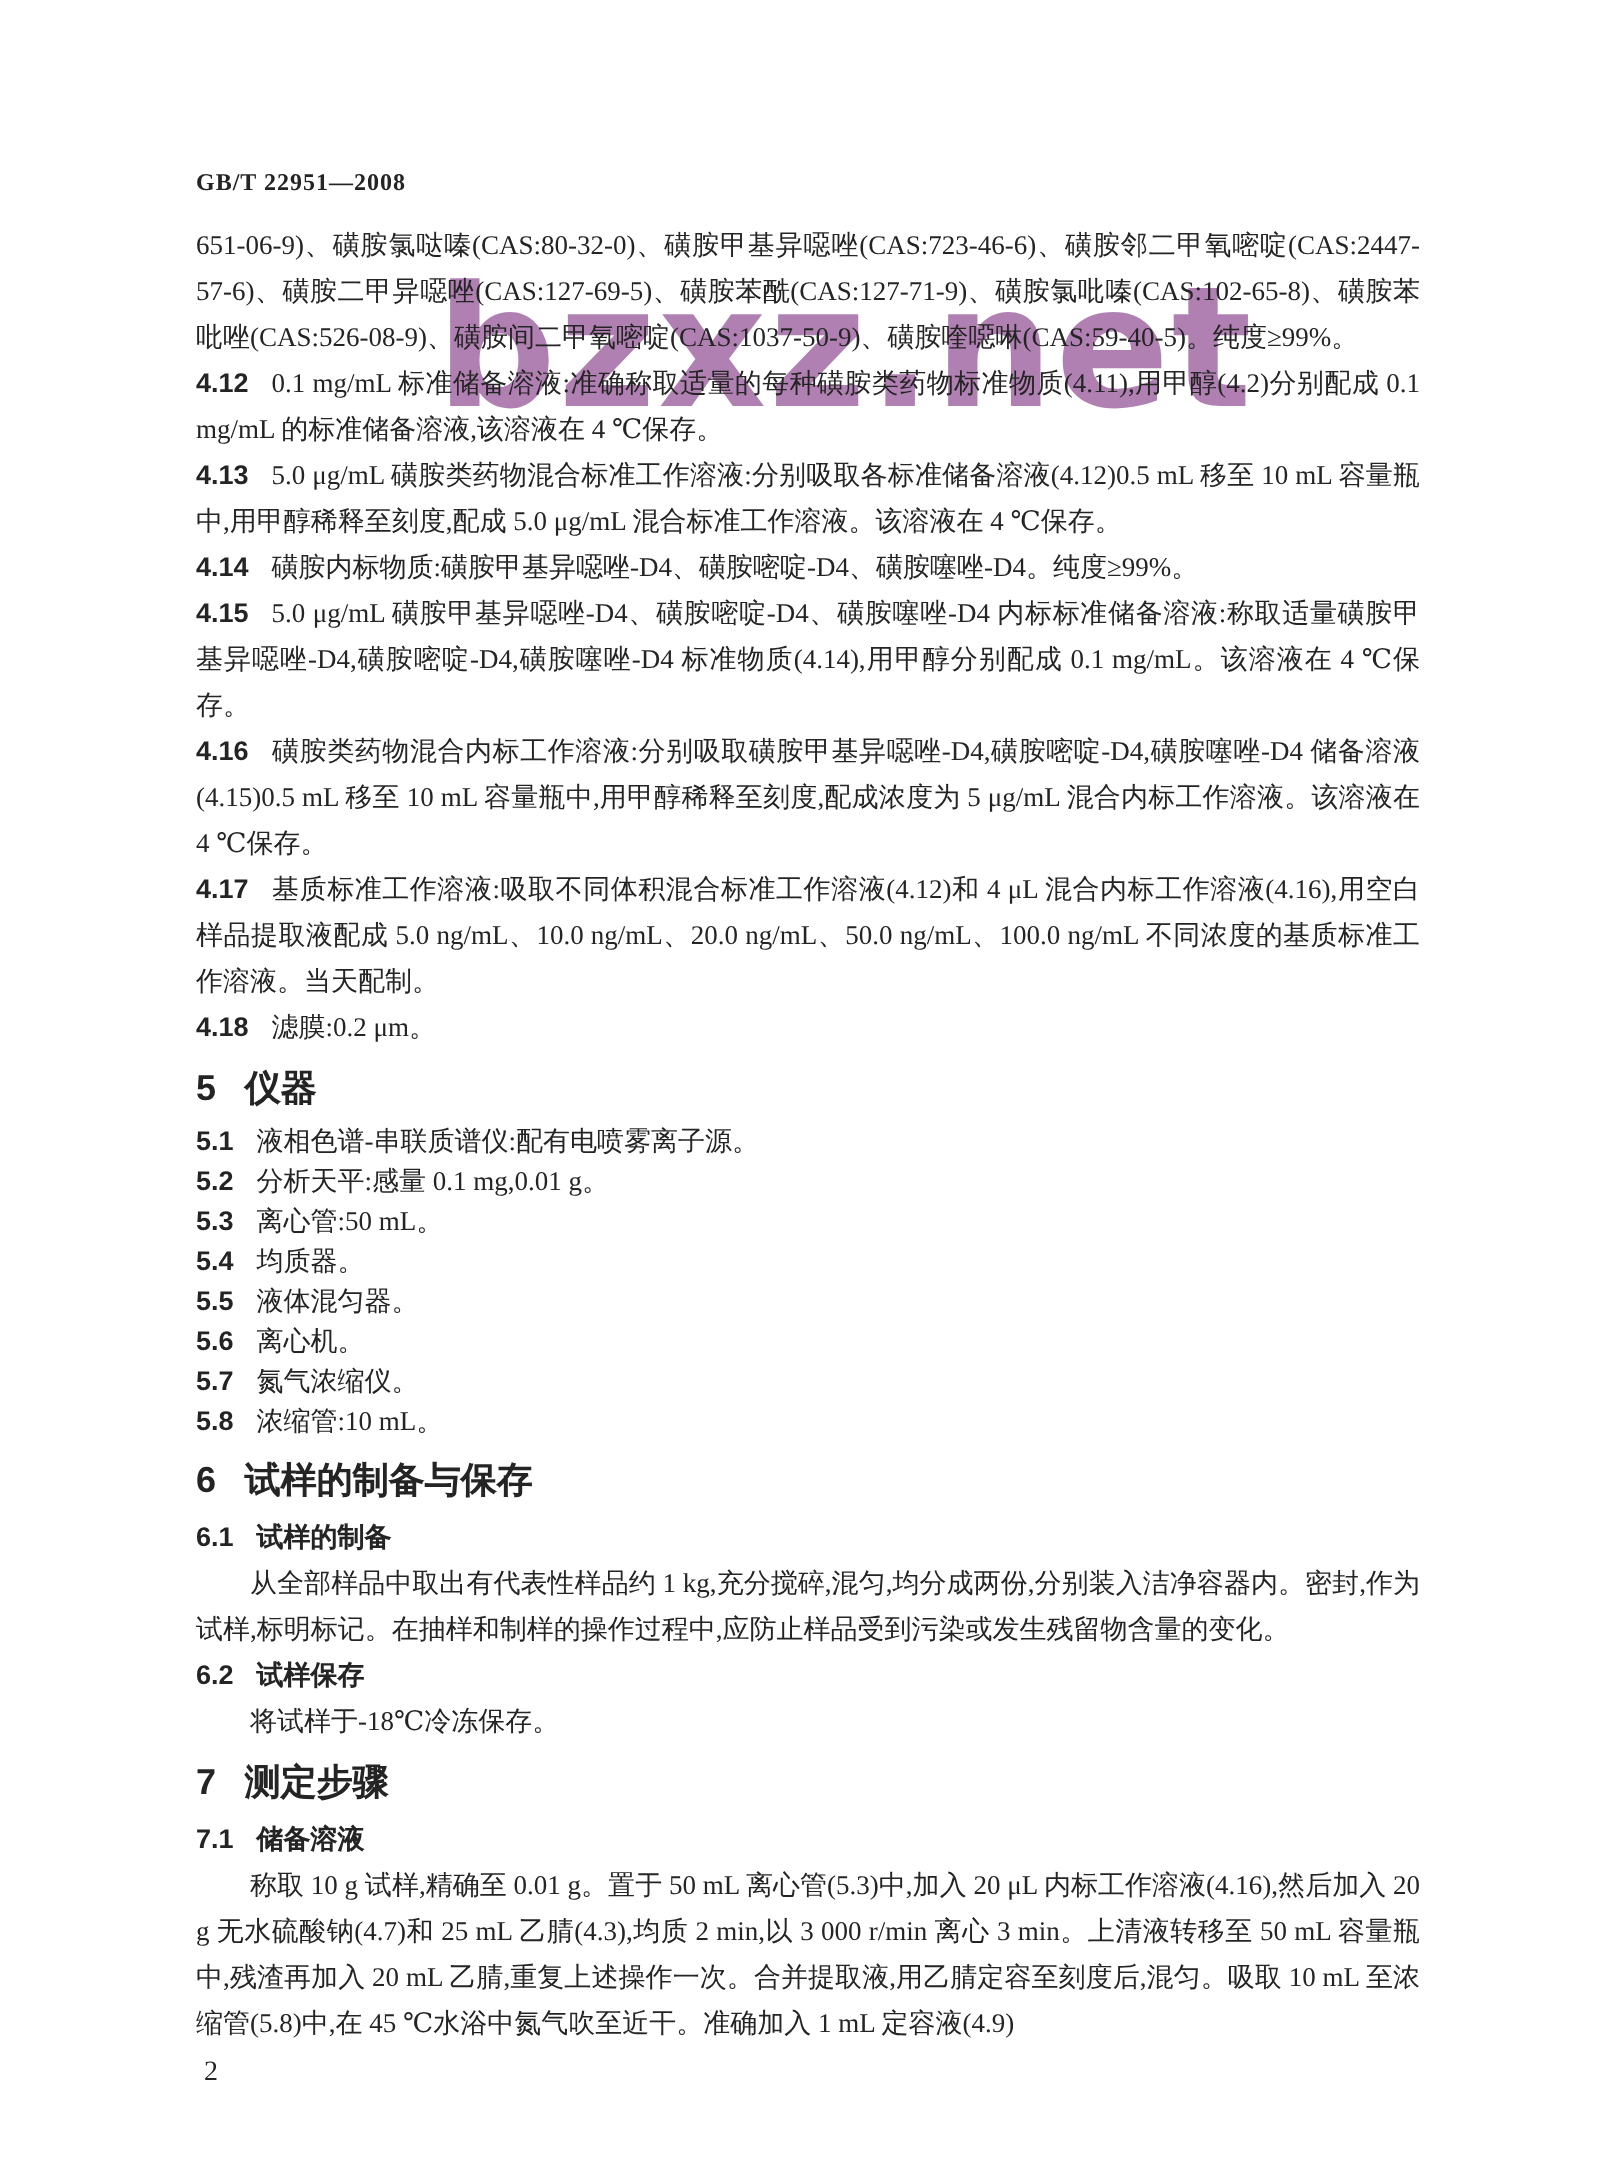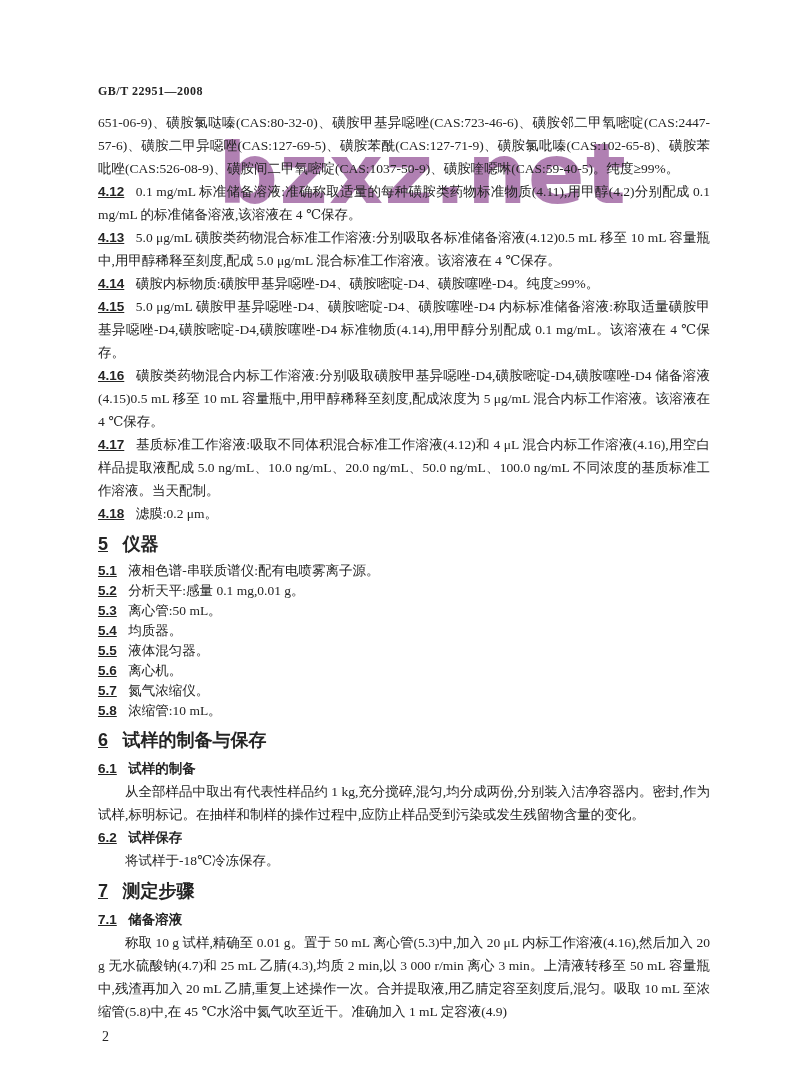--- a/index.html
+++ b/index.html
@@ -48,21 +48,20 @@
     font-size: 18px;
   }
   p.subheading {
     font-weight: 700;
     font-family: "Liberation Sans", "DejaVu Sans", sans-serif;
   }
   .num {
     font-weight: 700;
     font-family: "Liberation Sans", "DejaVu Sans", sans-serif;
     margin-right: 0.85em;
-    text-decoration: underline;
   }
   p.heading .num { margin-right: 0.8em; }
   .page-number {
     font-size: 14px;
     margin: 6px 0 0 4px;
   }
 </style>
 </head>
 <body>
 

